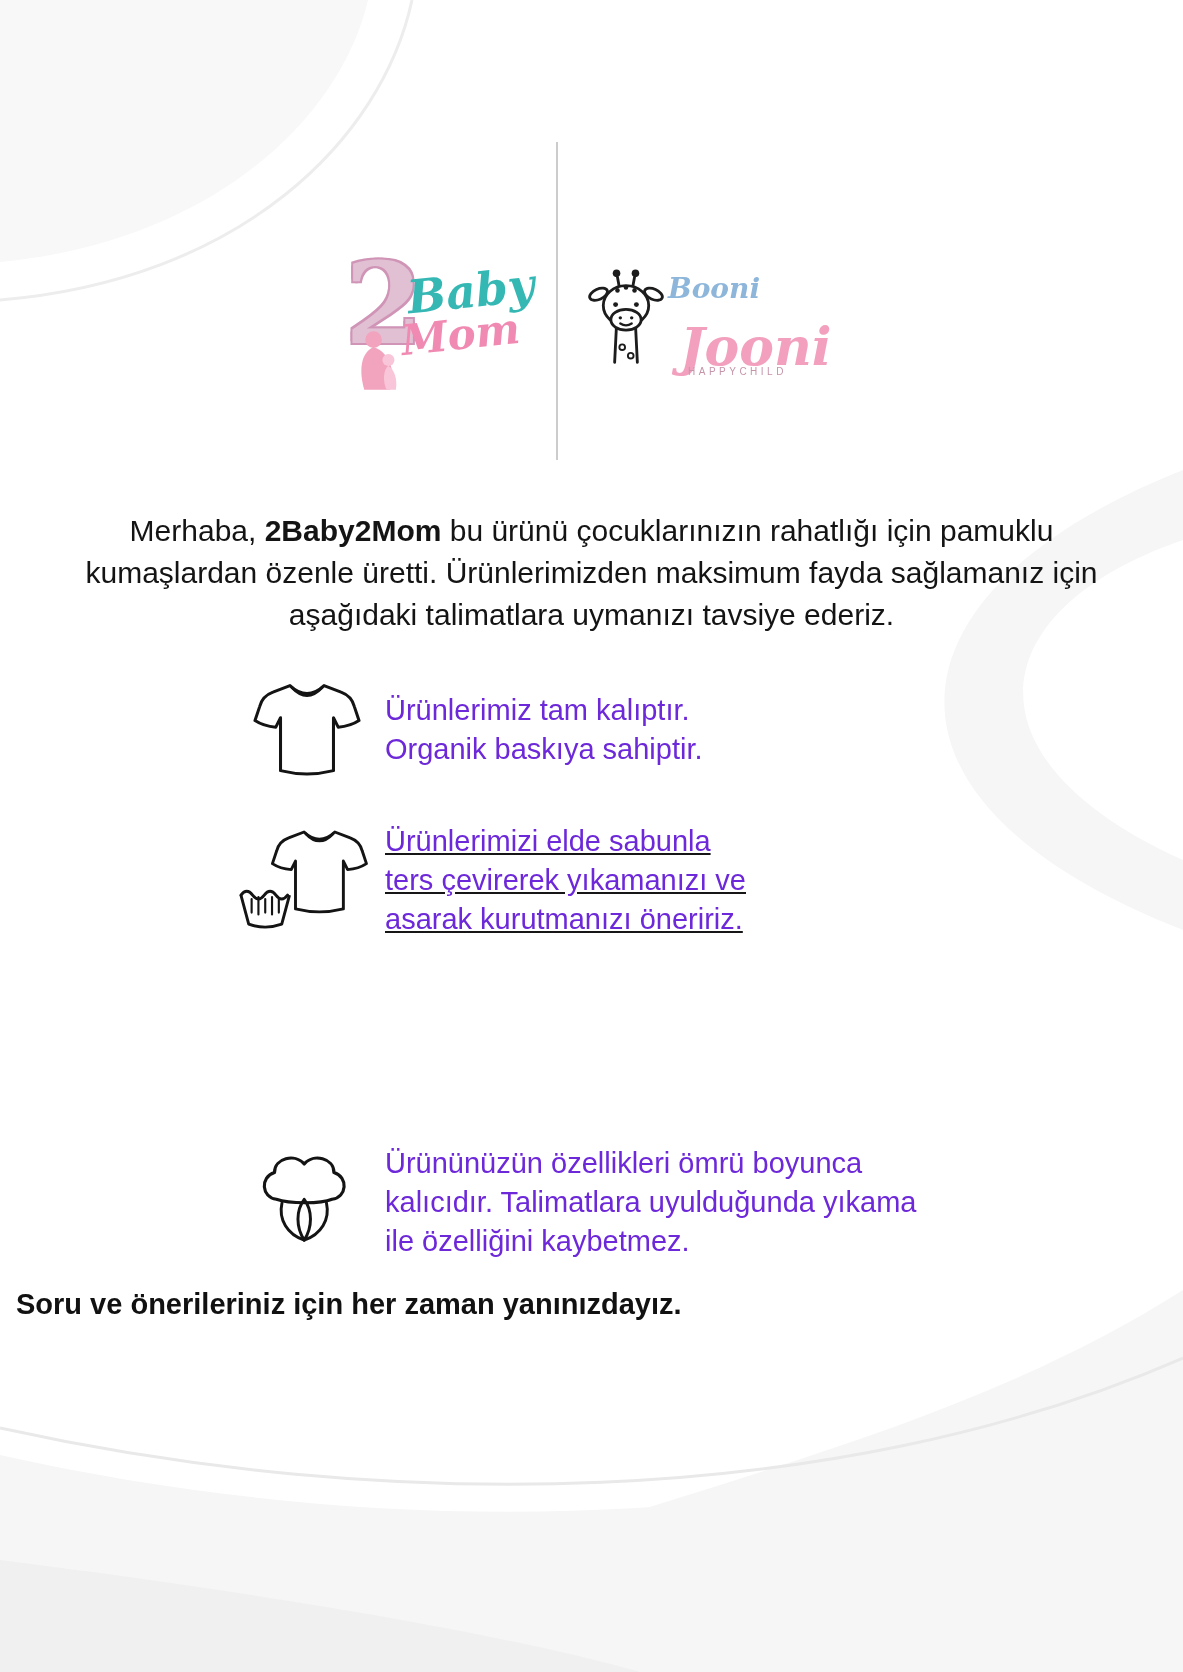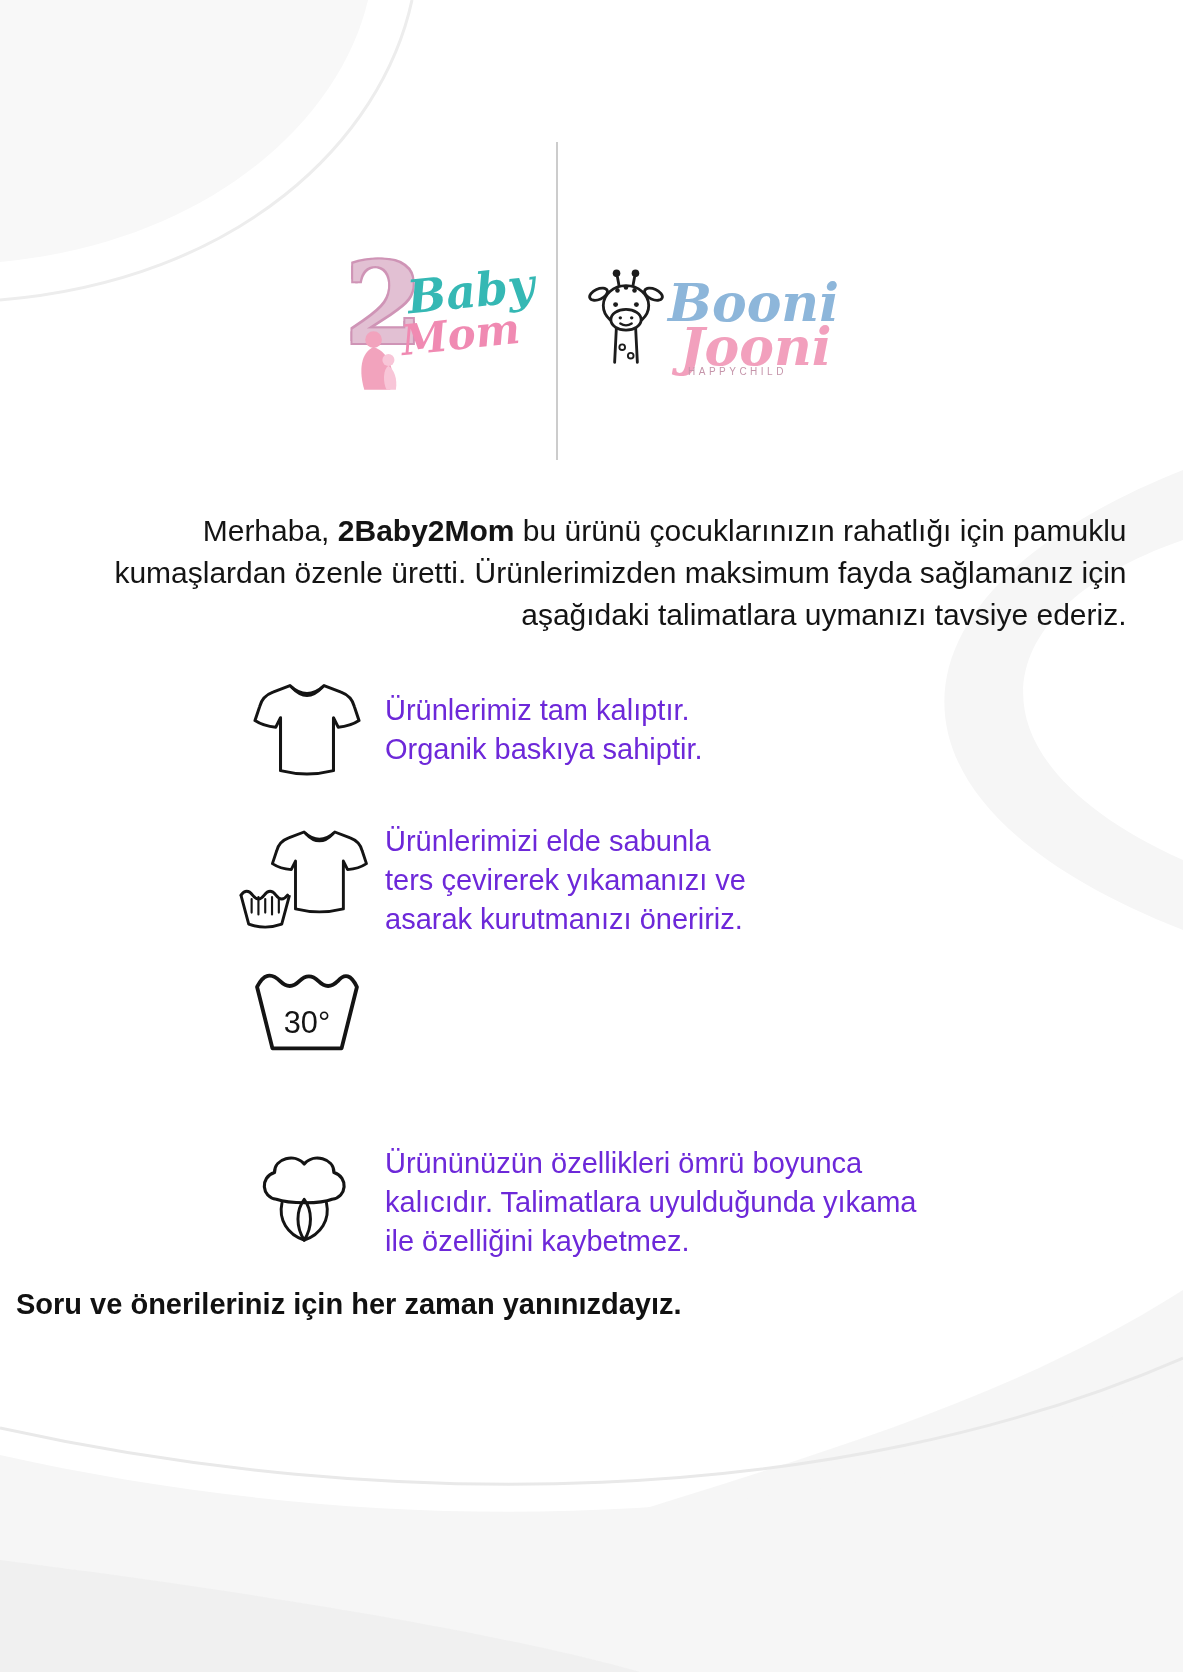--- a/index.html
+++ b/index.html
@@ -23,43 +23,43 @@
   }
   .word-mom{
     position:absolute;left:56px;top:52px;font-size:42px;font-style:italic;font-weight:bold;
     font-family:"DejaVu Serif",serif;color:#f08ab2;transform:rotate(-6deg);
   }
   .momfig{position:absolute;left:10px;top:72px;width:52px;height:62px;}
 
   .brand-right{position:absolute;left:588px;top:262px;width:260px;height:140px;}
   .giraffe{position:absolute;left:0;top:0;width:76px;height:106px;}
   .word-booni{
-    position:absolute;left:80px;top:10px;font-size:52px;font-style:italic;font-weight:bold;
+    position:absolute;left:80px;top:10px;font-size:28px;font-style:italic;font-weight:bold;
     font-family:"DejaVu Serif",serif;color:#8db6da;
   }
   .word-jooni{
     position:absolute;left:92px;top:54px;font-size:52px;font-style:italic;font-weight:bold;
     font-family:"DejaVu Serif",serif;color:#f2a0bd;
   }
   .tagline{
     position:absolute;left:100px;top:104px;font-size:10px;letter-spacing:3.5px;color:#c595aa;
     font-family:"Liberation Sans",sans-serif;
   }
 
   
   .intro{
     position:absolute;top:510px;left:50%;transform:translateX(-50%);
-    width:1070px;margin:0;text-align:right;font-size:30px;line-height:42px;color:#141414;
+    width:1070px;margin:0;text-align:center;font-size:30px;line-height:42px;color:#141414;
   }
   .intro strong{font-weight:bold;}
 
   
   .row{position:absolute;left:228px;display:flex;align-items:center;}
   .row-1{top:678px;}
-  .row-2{top:822px;}
+  .row-2{top:822px;text-decoration:underline;}
   .row-3{top:962px;}
   .row-4{top:1144px;}
   .icon-cell{flex:0 0 157px;width:157px;display:flex;justify-content:center;align-items:center;}
   .row-text{font-size:29px;line-height:39px;color:#6d28d9;white-space:pre-line;}
 
   .care-icon{display:block;}
   .care-icon path,.care-icon line{vector-effect:none;}
 
   
   .footer{
@@ -160,26 +160,20 @@
             <line x1="41" y1="76" x2="41" y2="90"></line>
           </g>
         </svg>
       </div>
       <div class="row-text">Ürünlerimizi elde sabunla
 ters çevirerek yıkamanızı ve
 asarak kurutmanızı öneririz.</div>
     </div>
 
     <div class="row row-3">
-      <div class="icon-cell">
-        <svg class="care-icon" width="116" height="96" viewBox="0 0 120 100" xmlns="http://www.w3.org/2000/svg">
-          <path d="M8 26 Q18 6 32 20 Q42 30 52 20 Q62 10 72 20 Q82 30 92 20 Q103 7 112 26 L96 90 L24 90 Z" fill="none" stroke="#141414" stroke-width="4" stroke-linejoin="round"></path>
-          <text x="60" y="74" text-anchor="middle" font-size="32" font-family="Liberation Sans, sans-serif" fill="#141414">30°</text>
-        </svg>
-      </div>
     </div>
 
     <div class="row row-4">
       <div class="icon-cell">
         <svg class="care-icon" width="102" height="108" viewBox="0 0 110 112" xmlns="http://www.w3.org/2000/svg">
           <path d="M22 52 C6 50 4 28 20 23 C20 8 42 2 52 14 C62 2 84 8 84 23 C100 28 98 50 82 52 C70 57 36 57 22 52 Z" fill="none" stroke="#141414" stroke-width="3.4" stroke-linejoin="round"></path>
           <path d="M52 52 C43 64 43 82 52 96 C61 82 61 64 52 52 Z" fill="none" stroke="#141414" stroke-width="3.2" stroke-linejoin="round"></path>
           <path d="M28 56 C24 74 34 90 52 96" fill="none" stroke="#141414" stroke-width="3.2" stroke-linecap="round"></path>
           <path d="M76 56 C80 74 70 90 52 96" fill="none" stroke="#141414" stroke-width="3.2" stroke-linecap="round"></path>
         </svg>

